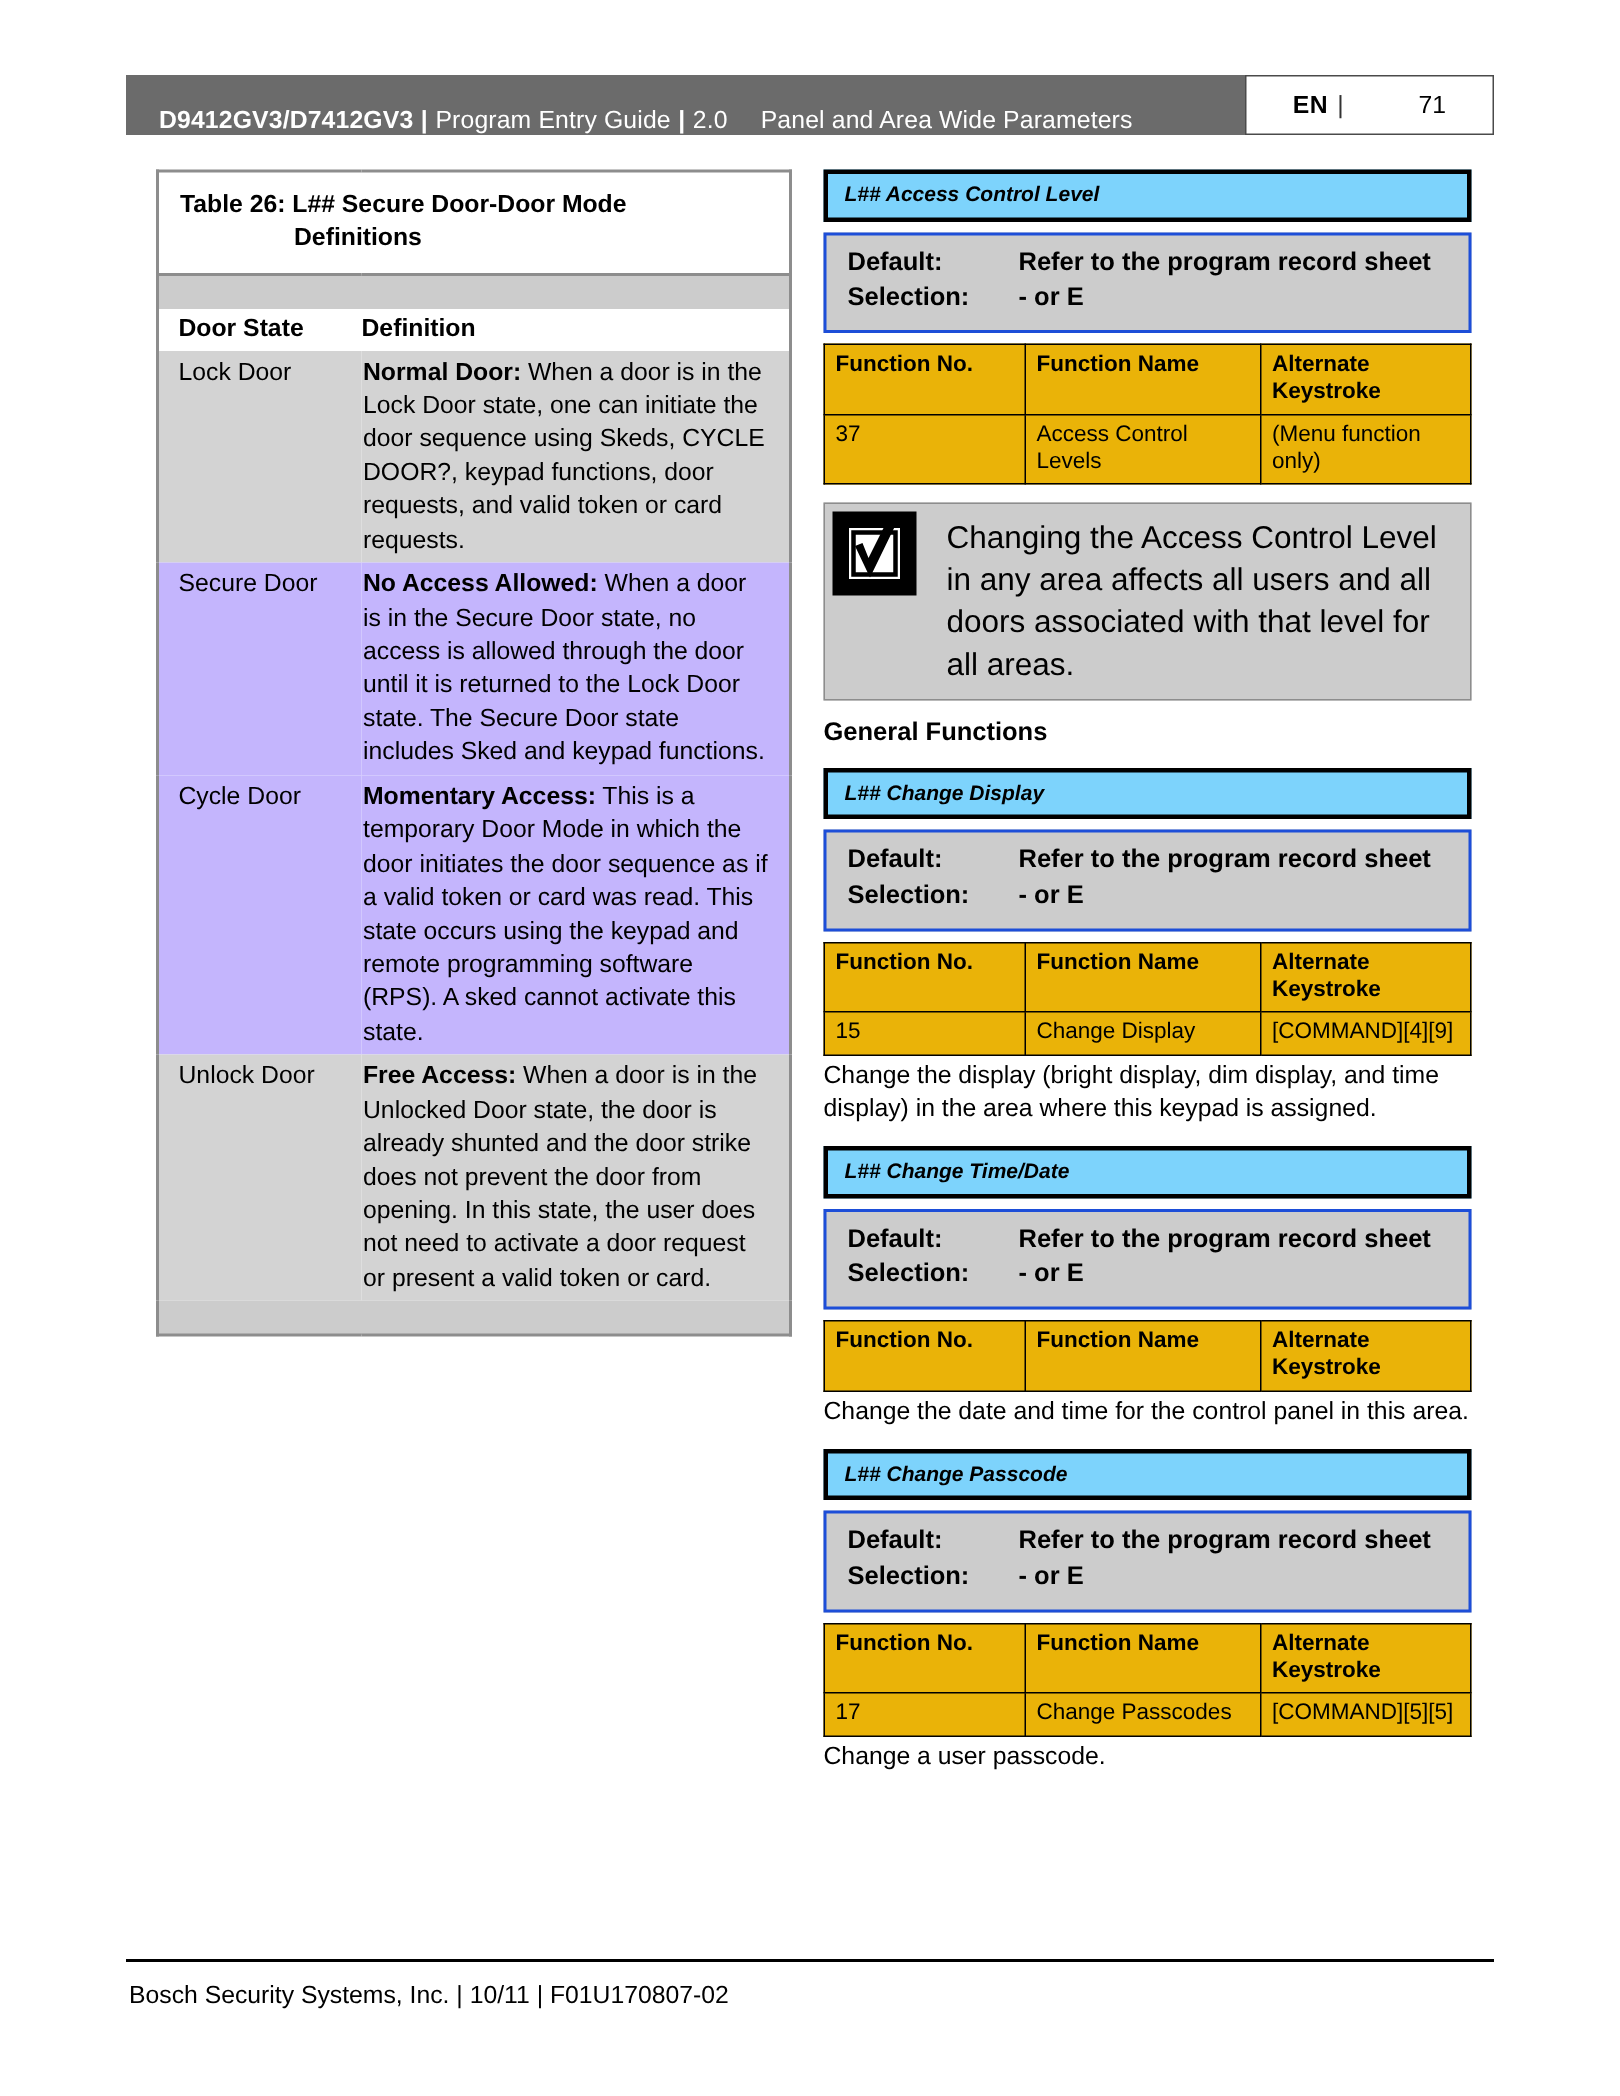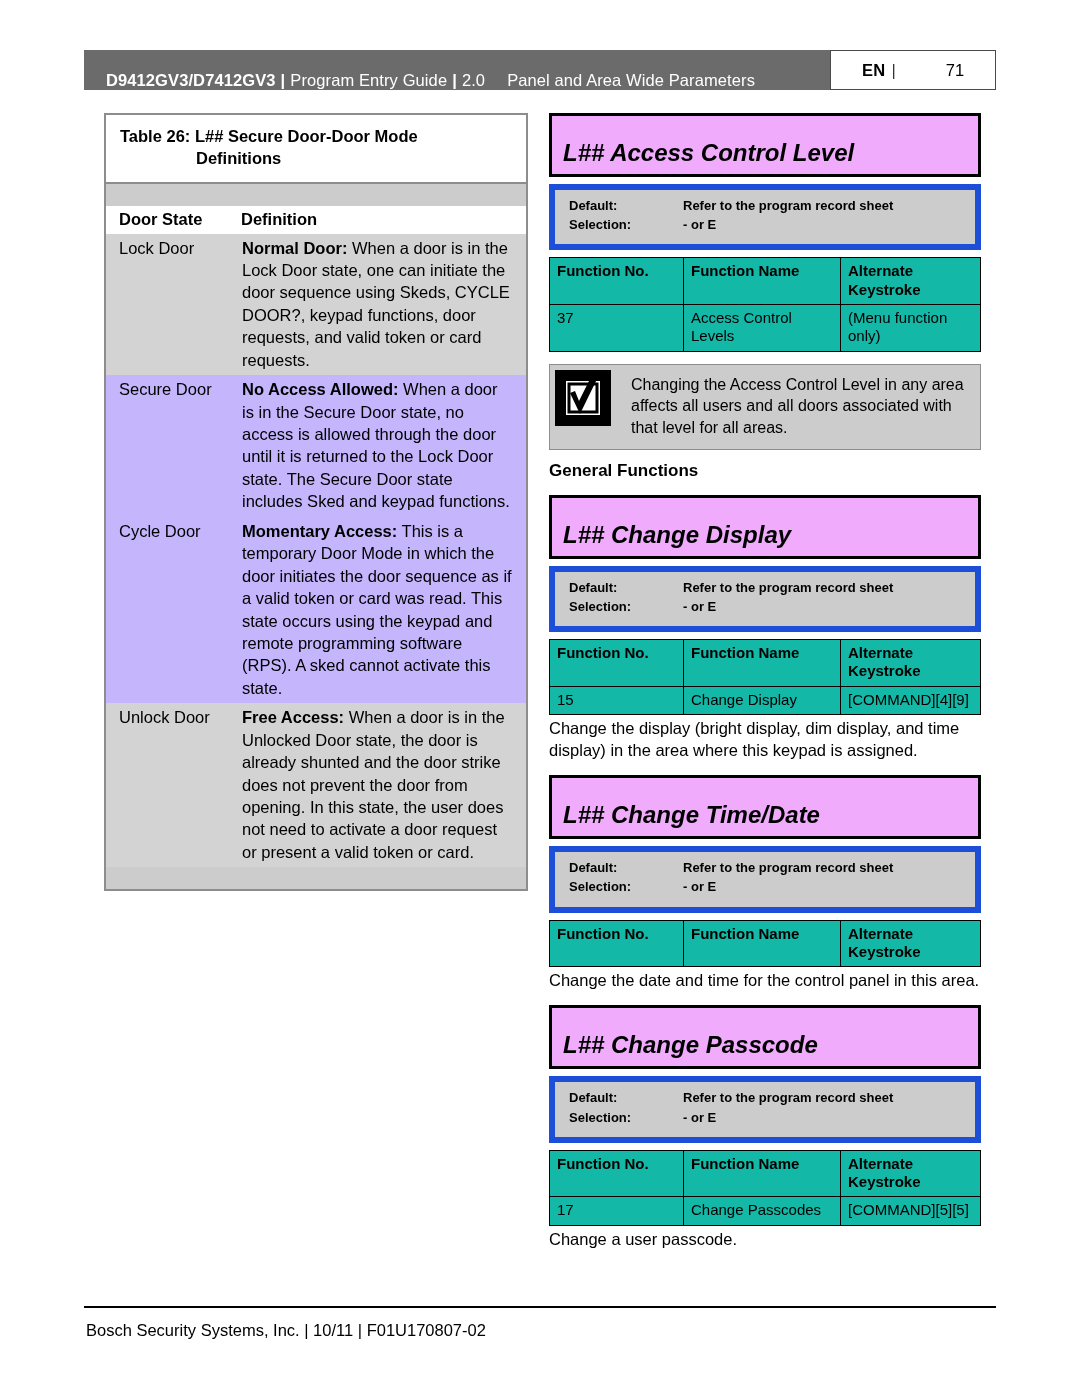--- a/index.html
+++ b/index.html
@@ -136,49 +136,49 @@
   }
   .doc-table .body-row.shade td { background: #d3d3d3; }
   .doc-table .body-row.plain td { background: #c4b5fd; }
   .doc-table .body-row td.c-state { padding-left: 13px; }
   .doc-table .body-row .lead { font-weight: bold; }
 
   
   .param-block { margin-bottom: 14px; }
   .param-title {
     border: 3px solid #000000;
-    padding: 24px 0 7px 11px;
-    font-size: 24px;
+    padding: 6px 0 7px 11px;
+    font-size: 14px;
     font-weight: bold;
     font-style: italic;
     line-height: 1.12;
-    background: #f0abfc;
+    background: #7dd3fc;
   }
   .param-defaults {
     margin-top: 7px;
     background: #cccccc;
-    border: 6px solid #1d4ed8;
+    border: 2px solid #1d4ed8;
     padding: 7px 10px 9px 14px;
-    font-size: 13px;
+    font-size: 17px;
     font-weight: bold;
     line-height: 1.1;
   }
   .param-defaults .dl-row {
     display: flex;
     padding: 2px 0 3px 0;
   }
   .param-defaults .dl-label { width: 114px; flex: 0 0 114px; }
   .param-defaults .dl-value { flex: 1 1 auto; }
 
   .fn-table {
     margin-top: 7px;
     border-collapse: collapse;
     width: 100%;
     border: 1px solid #000000;
-    background: #14b8a6;
+    background: #eab308;
   }
   .fn-table th, .fn-table td {
     border: 1px solid #000000;
     font-size: 15px;
     text-align: left;
     vertical-align: top;
     line-height: 1.22;
     padding: 4px 6px 5px 7px;
   }
   .fn-table th { font-weight: bold; }
@@ -206,21 +206,21 @@
     width: 56px;
     height: 56px;
     flex: 0 0 56px;
     background: #000000;
     margin: 5px 6px 0 5px;
     display: flex;
     align-items: center;
     justify-content: center;
   }
   .notice-text {
-    font-size: 16px;
+    font-size: 21px;
     line-height: 1.34;
     padding: 9px 10px 8px 14px;
   }
 
   .subhead {
     font-size: 17px;
     font-weight: bold;
     margin: 11px 0 9px 0;
   }
 

